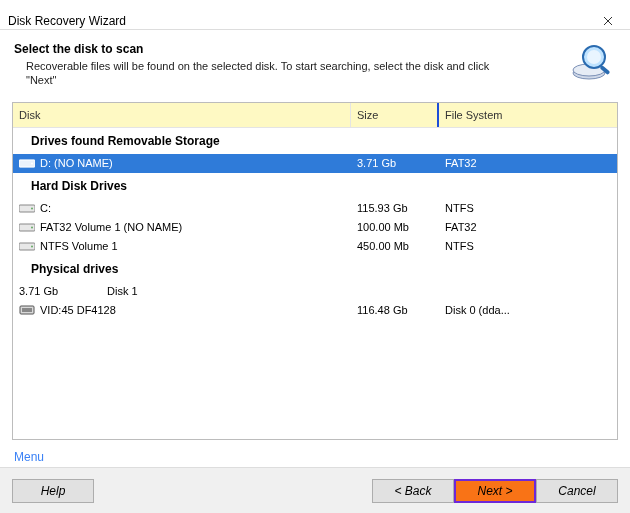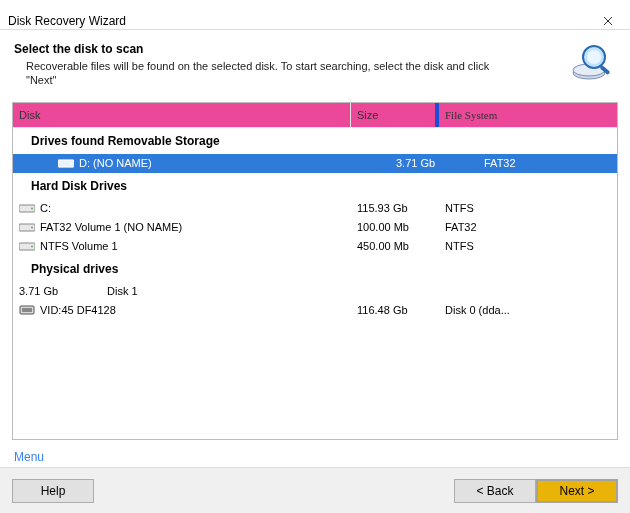--- a/index.html
+++ b/index.html
@@ -45,42 +45,41 @@
     border: 1px solid #bcbcbc;
     height: 338px;
     background: #fff;
   }
   .list-header {
     display: flex;
     height: 24px;
     align-items: center;
     font-size: 11px;
     color: #333;
-    background: #ec4899;
+    background: #fef9c3;
   }
   .col-disk { flex: 0 0 338px; padding-left: 6px; border-right: 1px solid #e4e4e4; height:100%; display:flex; align-items:center;}
-  .col-size { flex: 0 0 88px; padding-left: 6px; border-right: 4px solid #1d4ed8; height:100%; display:flex; align-items:center;}
-  .col-fs   { flex: 0 0 100px; padding-left: 6px; height:100%; display:flex; align-items:center;font-family:Liberation Serif, serif;}
+  .col-size { flex: 0 0 88px; padding-left: 6px; border-right: 2px solid #1d4ed8; height:100%; display:flex; align-items:center;}
+  .col-fs   { flex: 0 0 100px; padding-left: 6px; height:100%; display:flex; align-items:center;}
   .header-sep { height:1px; background:#e4e4e4; }
 
   .group-row {
     font-weight: bold;
     font-size: 12px;
     padding: 6px 0 6px 18px;
   }
   .item-row {
     display: flex;
     height: 19px;
     align-items: center;
     font-size: 11px;
   }
   .item-row.selected {
     background: #2f7bd9;
     color: #fff;
-    justify-content: center;
   }
   .cell-disk { flex: 0 0 338px; padding-left: 6px; display:flex; align-items:center; gap:5px; overflow:hidden; white-space:nowrap;}
   .cell-size { flex: 0 0 88px; padding-left: 6px; }
   .cell-fs   { flex: 0 0 100px; padding-left: 6px; overflow:hidden; white-space:nowrap; text-overflow: ellipsis;}
   .drive-icon {
     width: 16px; height: 12px;
     flex-shrink: 0;
   }
 
   .menu-link {
@@ -102,22 +101,23 @@
     padding: 0 12px;
   }
   .btn {
     height: 24px;
     min-width: 82px;
     background: #e1e1e1;
     border: 1px solid #adadad;
     font-size: 12px;
     cursor: pointer;
     padding: 0 8px;
-  }
-  .btn.primary { border: 2px solid #a3a3a3; background:#eab308; }
+    font-style: italic;
+  }
+  .btn.primary { border: 2px solid #6d28d9; background:#f97316; }
   .footer .spacer { flex: 1; }
   .footer .btn { }
   .footer .btn:first-child { margin-left: 0; }
 </style>
 </head>
 <body>
 
 
 
 
@@ -227,16 +227,17 @@
 </div>
 
 <span class="menu-link">Menu</span>
 
 
 <div class="footer">
   <button class="btn">Help</button>
   <div class="spacer"></div>
   <button class="btn">&lt; Back</button>
   <button class="btn primary">Next &gt;</button>
+  <button class="btn">Cancel</button>
 </div>
 
 
 
 
 </body></html>

